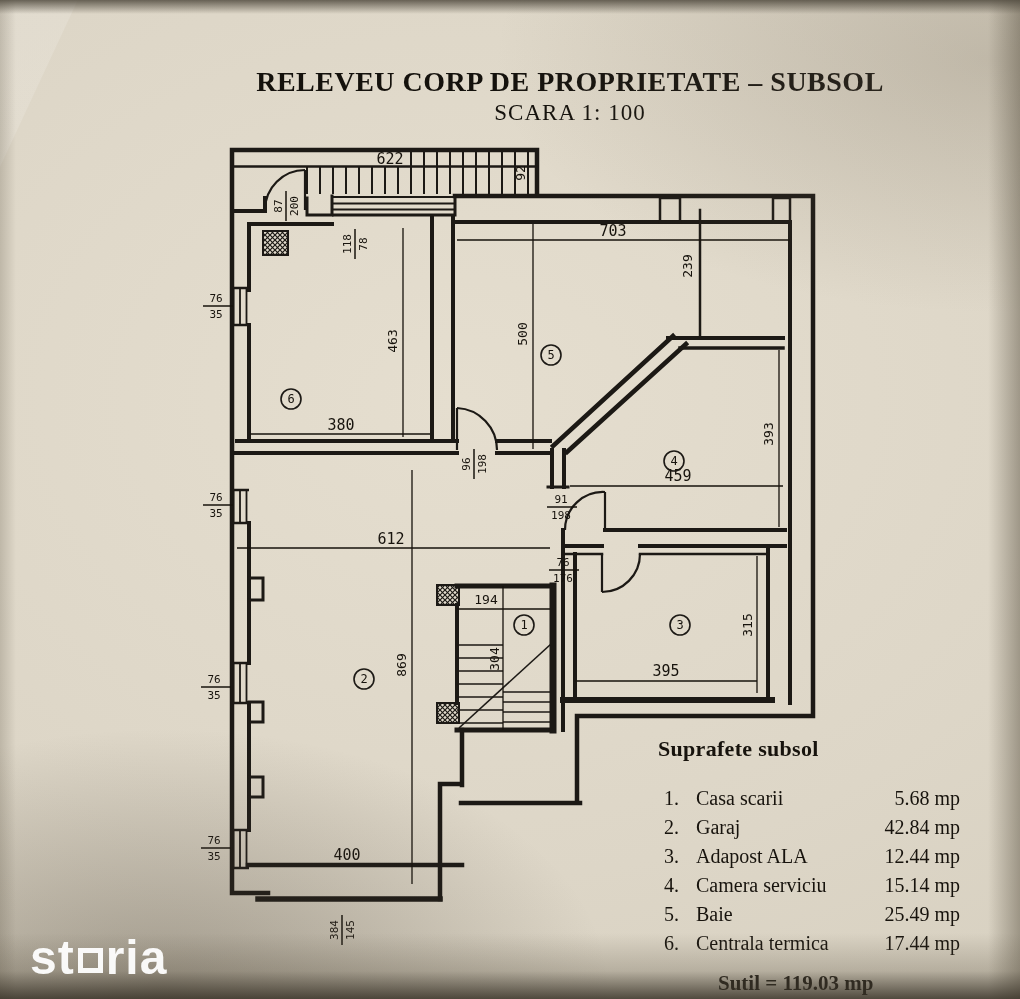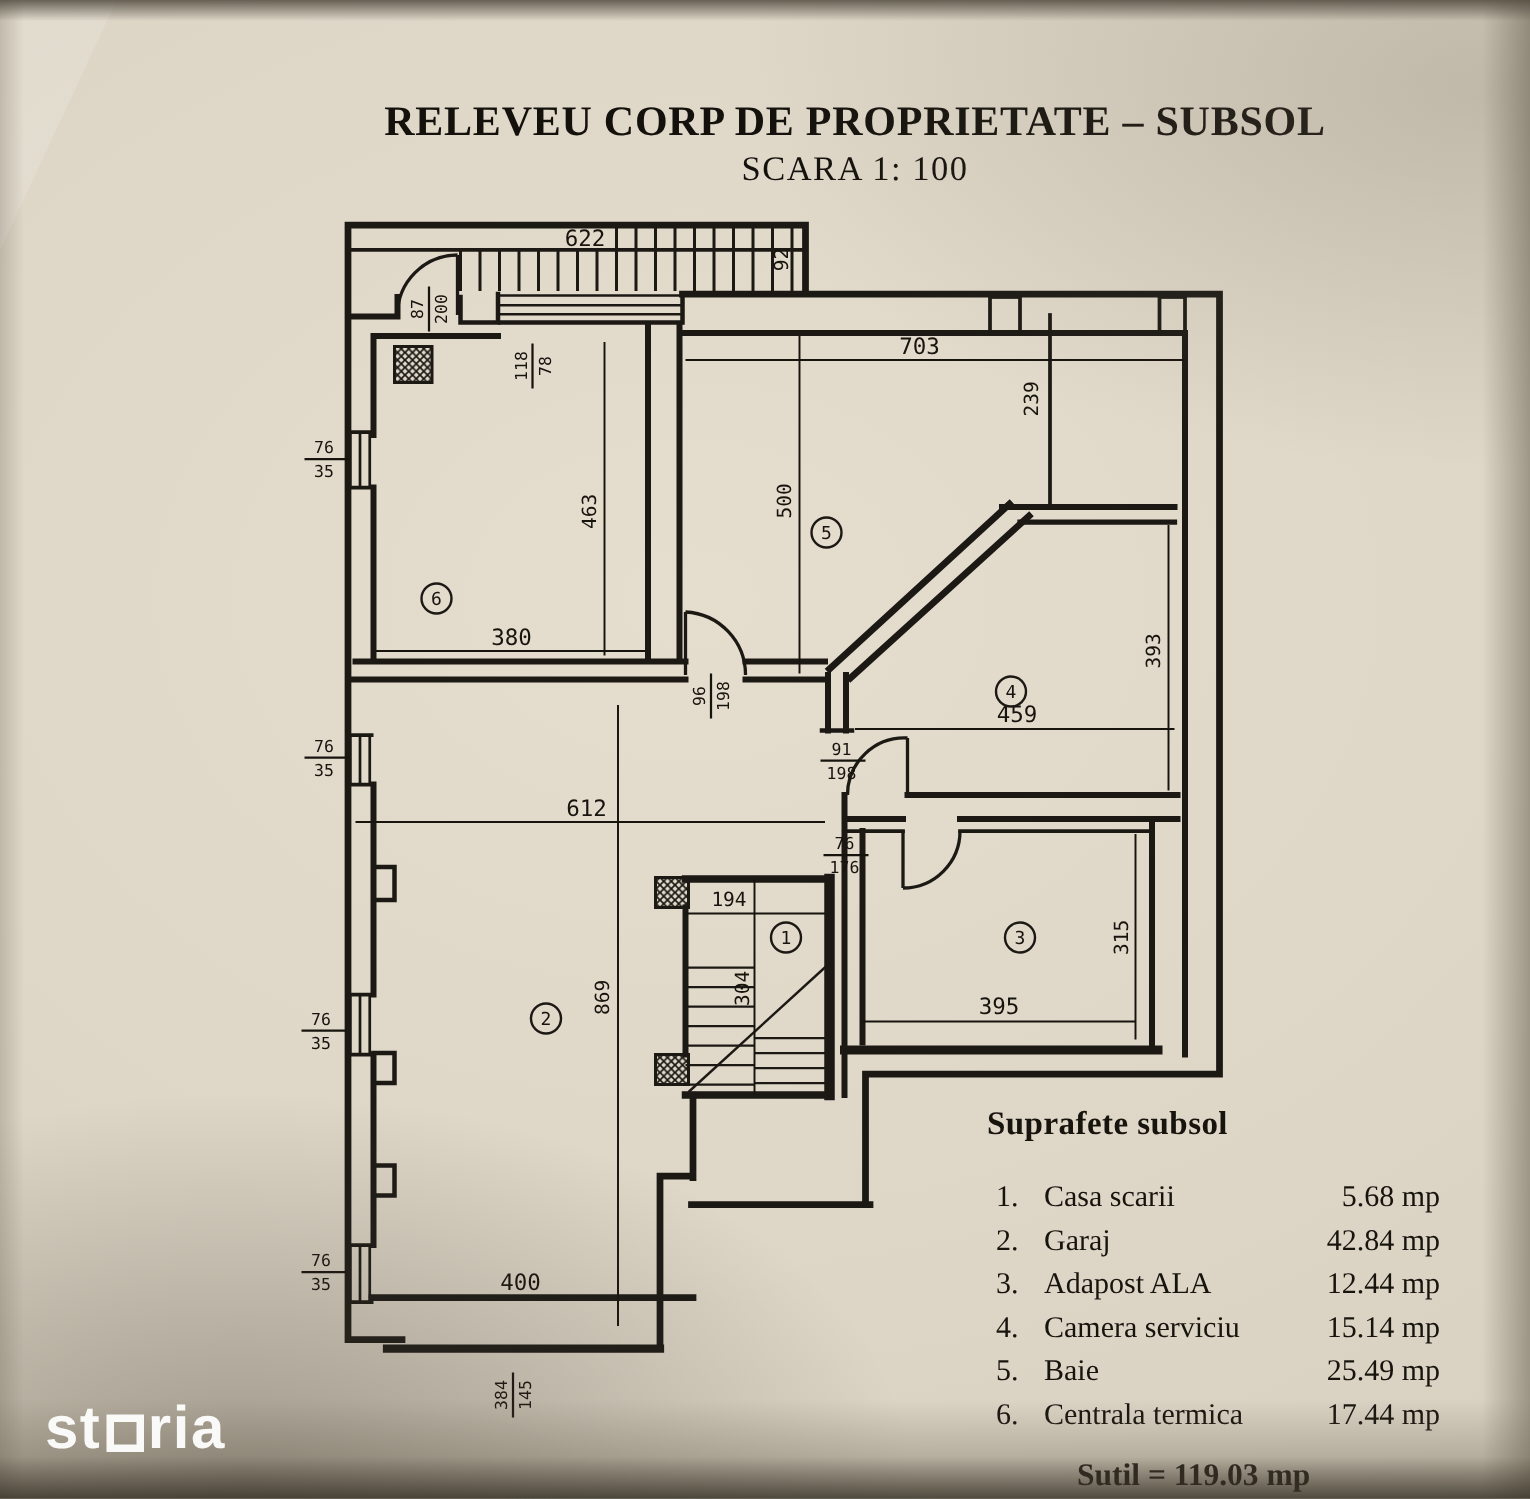--- a/index.html
+++ b/index.html
@@ -20,21 +20,21 @@
   svg.plan{position:absolute;left:0;top:0;z-index:2;}
   .legend{position:absolute;left:658px;top:736px;width:302px;color:#17130d;z-index:3;}
   .legend .hd{font-size:22px;font-weight:bold;letter-spacing:.3px;}
   .legend .rows{margin-top:22px;}
   .legend .row{display:flex;font-size:20px;line-height:29px;padding-left:6px;}
   .legend .no{width:32px;}
   .legend .nm{flex:1;}
   .legend .vl{width:94px;text-align:right;}
   .legend .total{font-size:21px;font-weight:bold;margin-top:13px;margin-left:60px;}
   .storia{position:absolute;left:30px;top:930px;z-index:7;color:#ffffff;opacity:.95;
-          font-family:"Liberation Sans", sans-serif;font-weight:bold;font-size:40px;
+          font-family:"Liberation Sans", sans-serif;font-weight:bold;font-size:48px;
           letter-spacing:1px;display:flex;align-items:center;}
   .storia .sq{width:15px;height:15px;border:5px solid #fff;display:inline-block;margin:5px 3px 0 3px;}
   
   text{fill:#17130d;}
   .dt{font-family:"DejaVu Sans Mono", monospace;font-size:15px;text-anchor:middle;}
   .dts{font-family:"DejaVu Sans Mono", monospace;font-size:13px;text-anchor:middle;}
   .ft{font-family:"DejaVu Sans Mono", monospace;font-size:11px;text-anchor:middle;}
   .cd{font-family:"DejaVu Sans Mono", monospace;font-size:12px;text-anchor:middle;}
 </style>
 </head>

